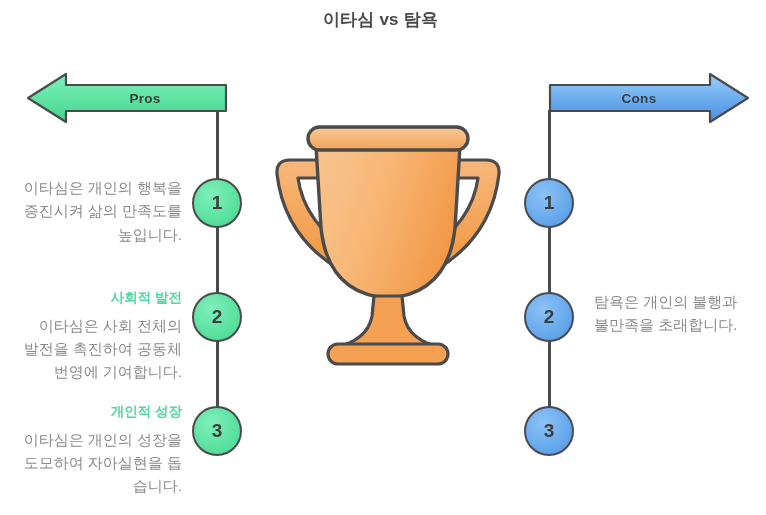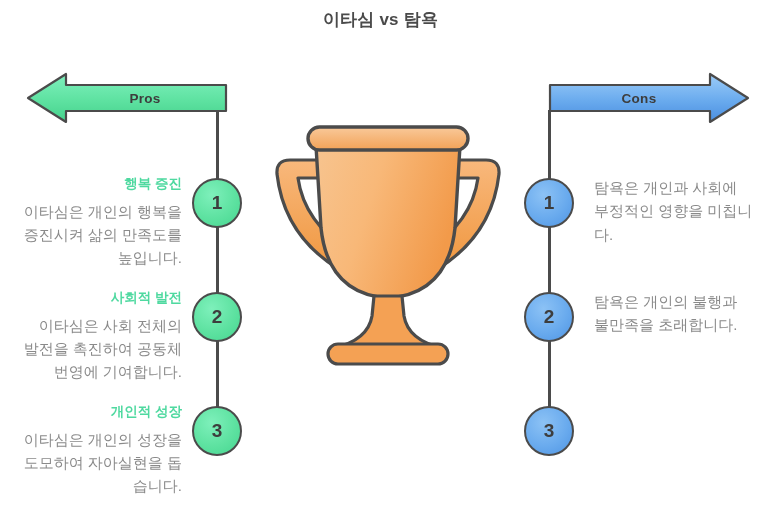--- a/index.html
+++ b/index.html
@@ -161,21 +161,20 @@
   <div class="banner-label">Cons</div>
 </div>
 
 <div class="spine left"></div>
 <div class="spine right"></div>
 
 <div class="node pros left" style="top:178px">
   <span>1</span>
 </div>
 <div class="item-text left" style="top:176px">
-  <p class="item-head pros">행복 증진</p>
   <p class="item-desc">이타심은 개인의 행복을 증진시켜 삶의 만족도를 높입니다.</p>
 </div>
 
 <div class="node pros left" style="top:292px">
   <span>2</span>
 </div>
 <div class="item-text left" style="top:290px">
   <p class="item-head pros">사회적 발전</p>
   <p class="item-desc">이타심은 사회 전체의 발전을 촉진하여 공동체 번영에 기여합니다.</p>
 </div>
@@ -185,21 +184,20 @@
 </div>
 <div class="item-text left" style="top:404px">
   <p class="item-head pros">개인적 성장</p>
   <p class="item-desc">이타심은 개인의 성장을 도모하여 자아실현을 돕습니다.</p>
 </div>
 
 <div class="node cons right" style="top:178px">
   <span>1</span>
 </div>
 <div class="item-text right" style="top:176px">
-  <p class="item-desc">탐욕은 개인과 사회에 부정적인 영향을 미칩니다.</p>
 </div>
 
 <div class="node cons right" style="top:292px">
   <span>2</span>
 </div>
 <div class="item-text right" style="top:290px">
   <p class="item-desc">탐욕은 개인의 불행과 불만족을 초래합니다.</p>
 </div>
 
 <div class="node cons right" style="top:406px">

